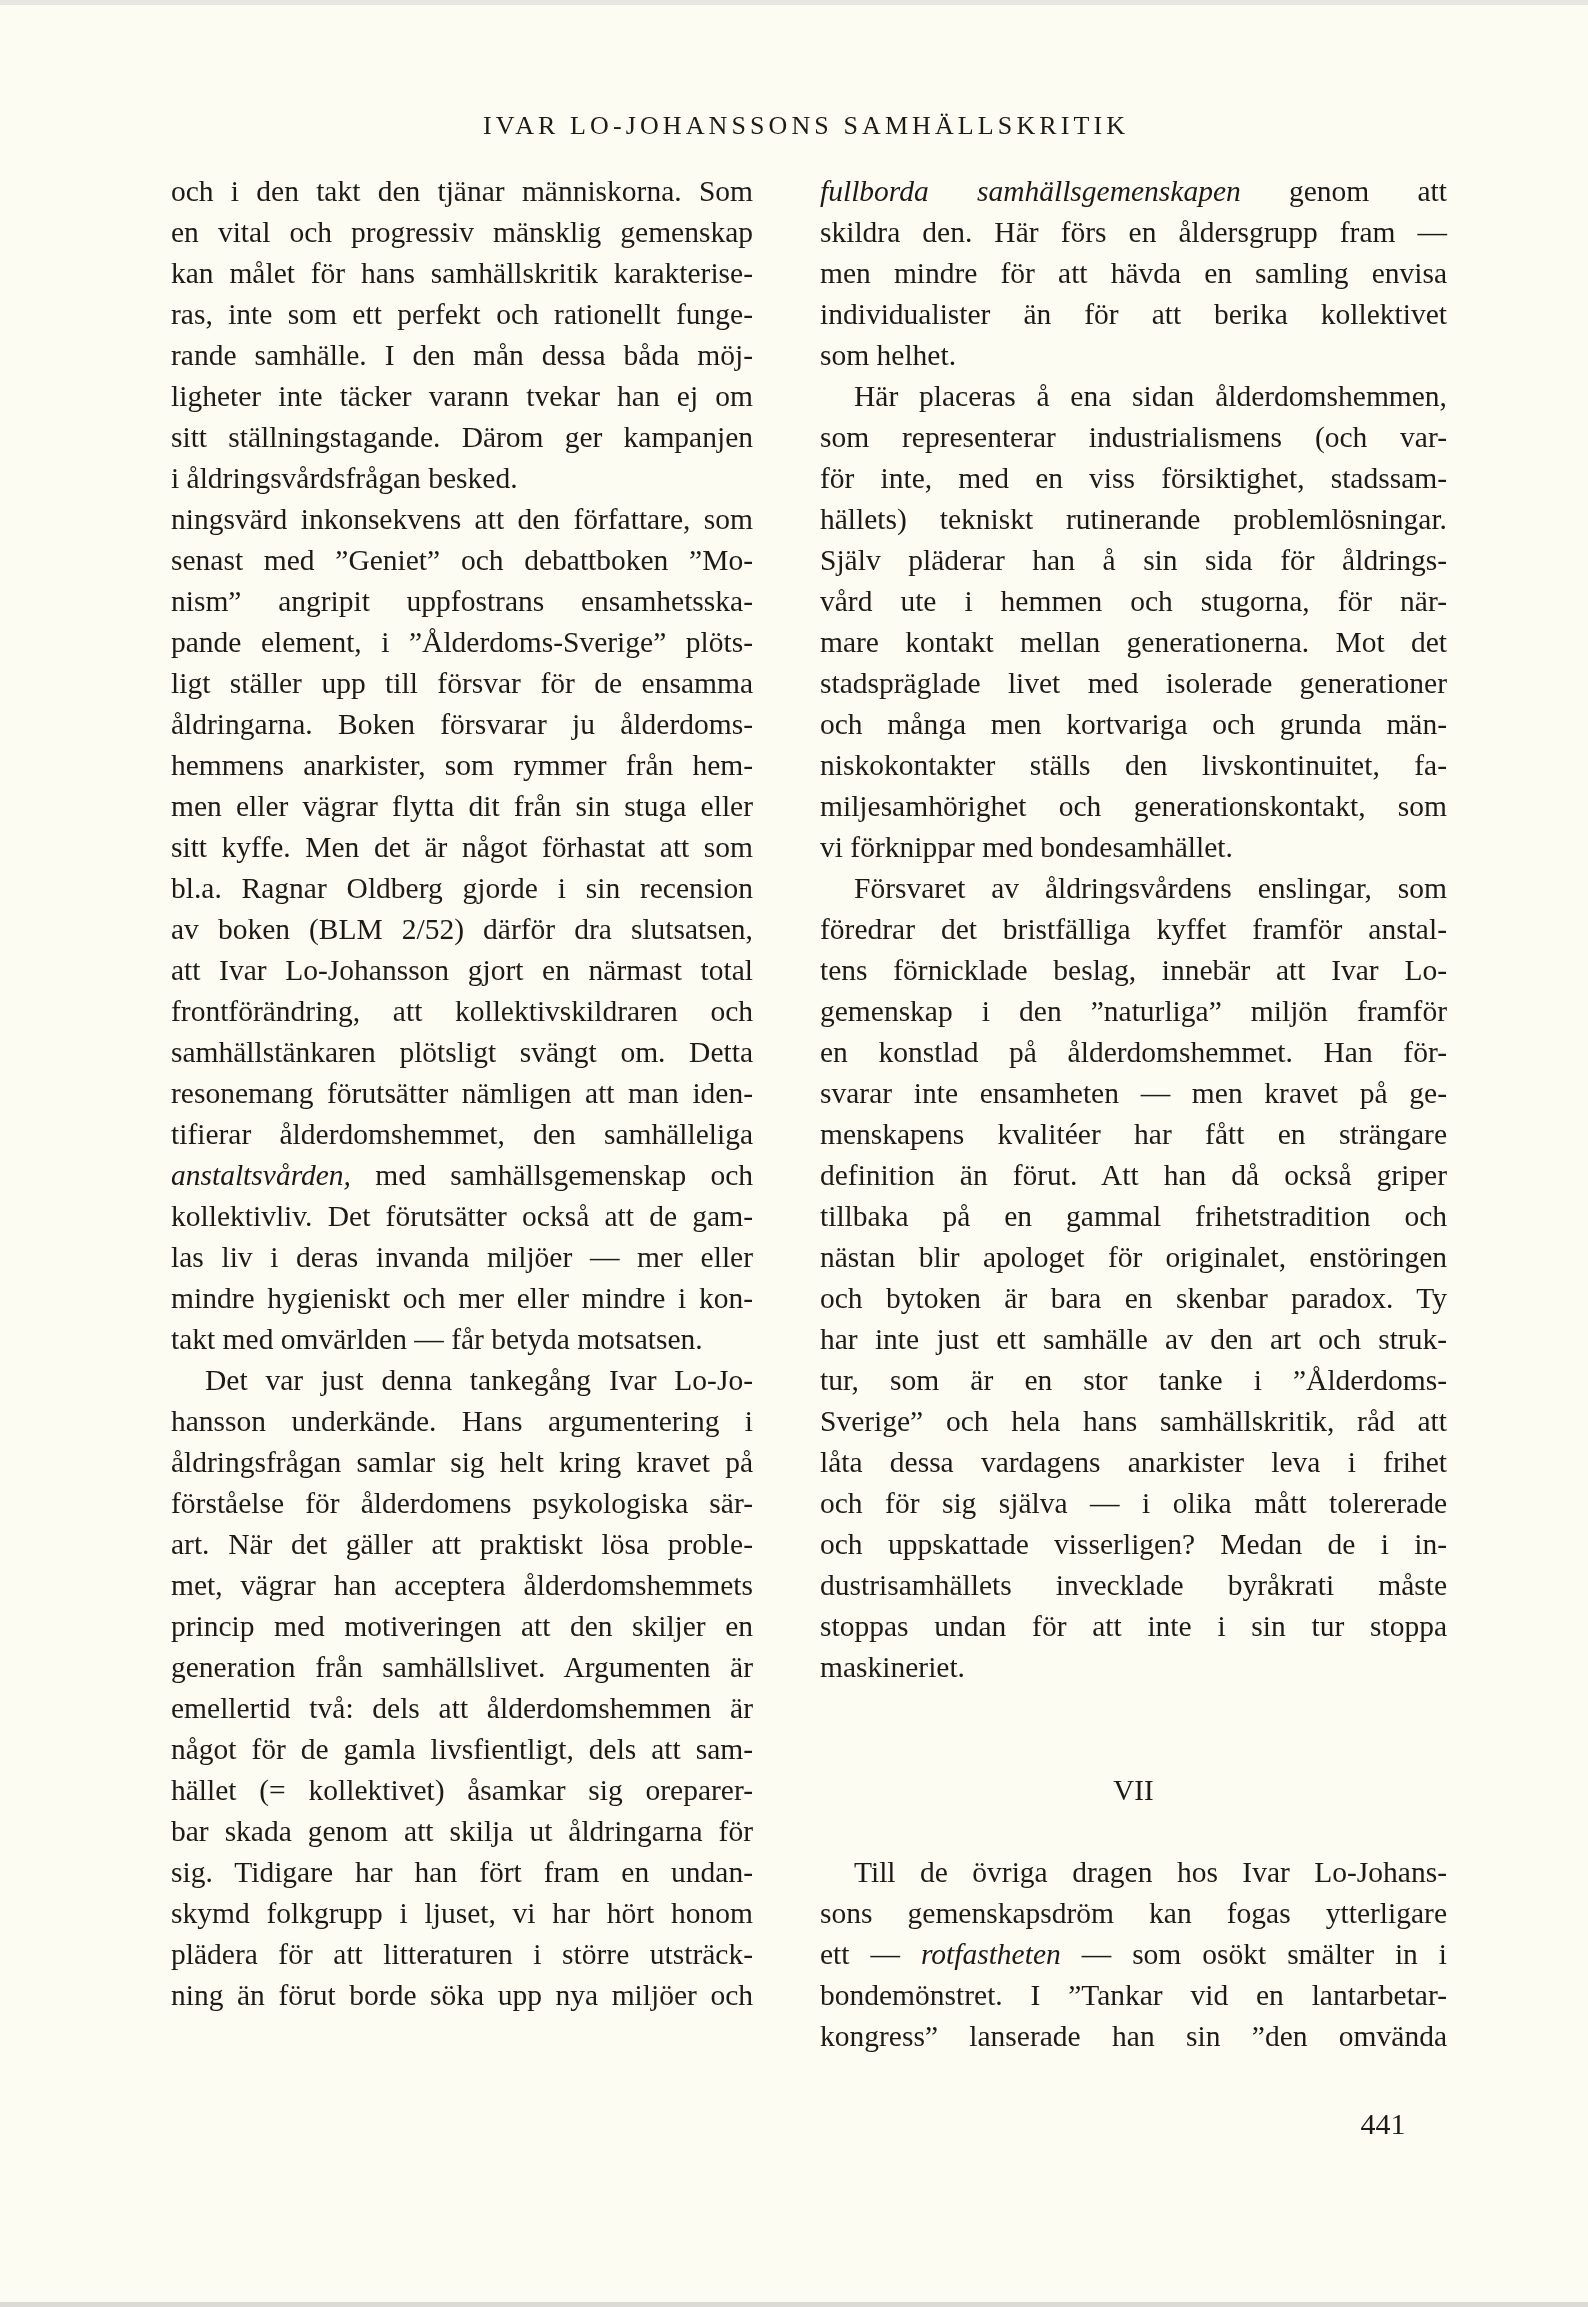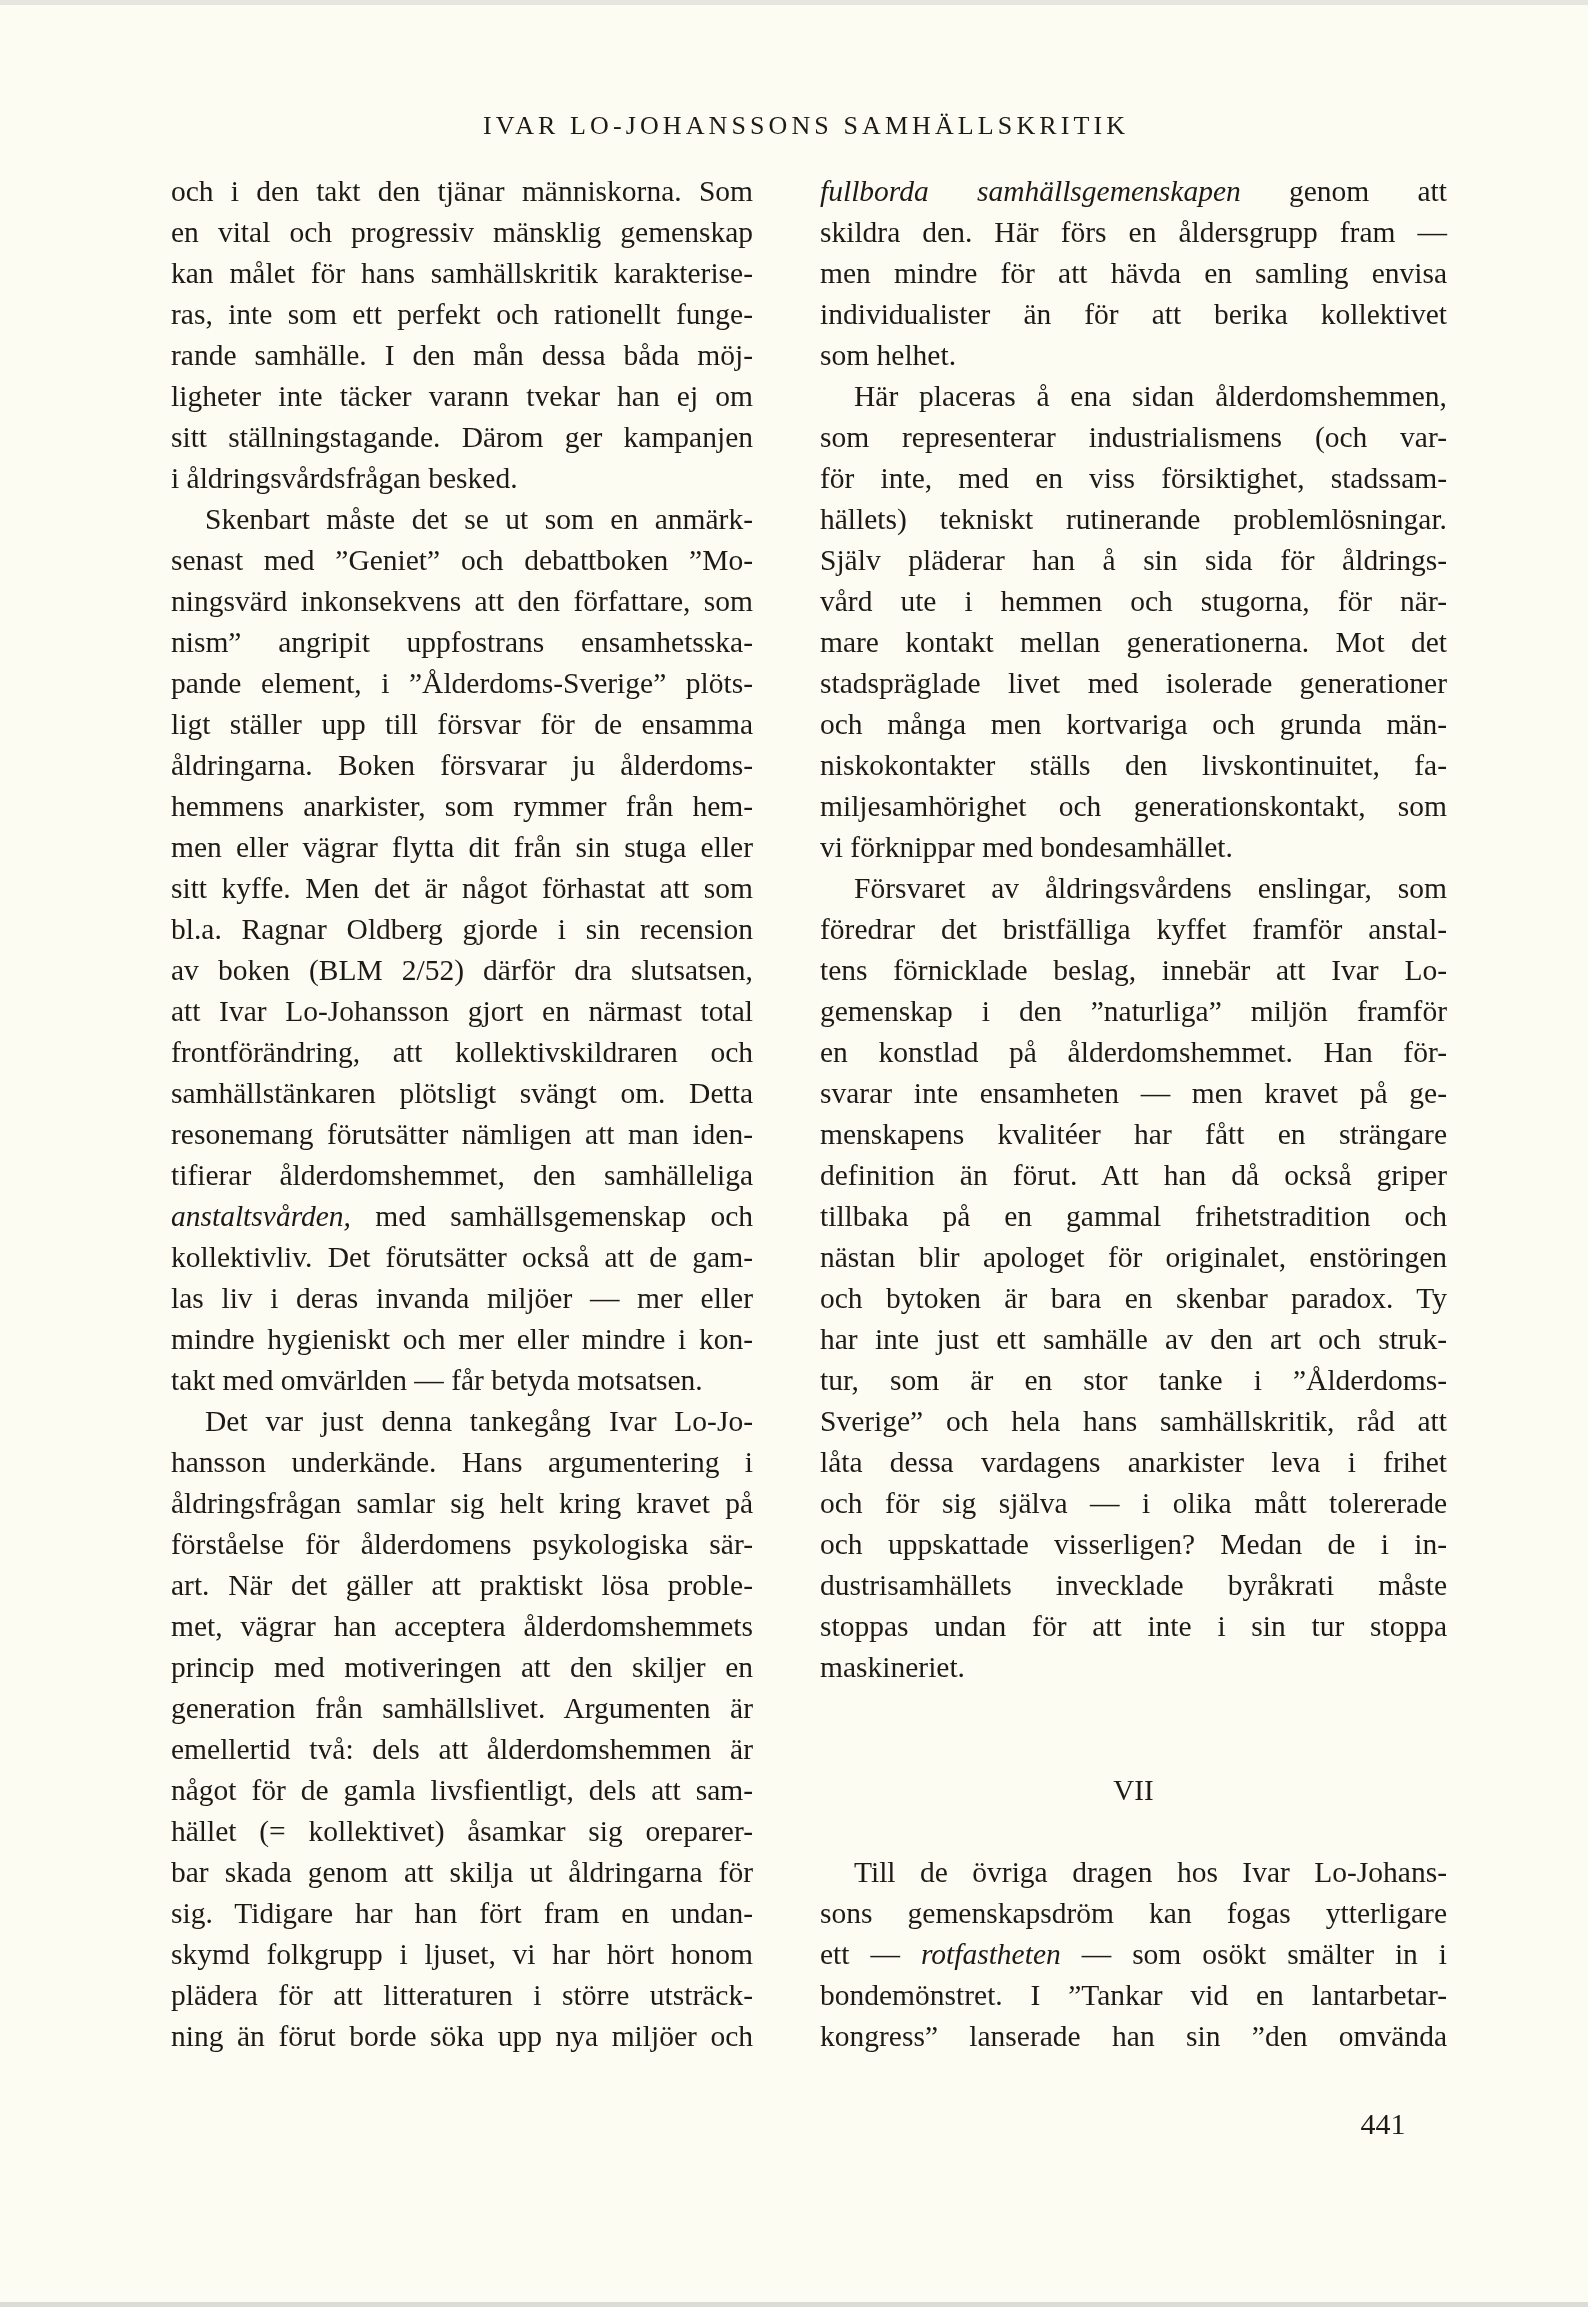--- a/index.html
+++ b/index.html
@@ -46,23 +46,22 @@
 
 <div class="col col-left" id="col-left">
     <span class="line">och i den takt den tjänar människorna. Som</span>
     <span class="line">en vital och progressiv mänsklig gemenskap</span>
     <span class="line">kan målet för hans samhällskritik karakterise-</span>
     <span class="line">ras, inte som ett perfekt och rationellt funge-</span>
     <span class="line">rande samhälle. I den mån dessa båda möj-</span>
     <span class="line">ligheter inte täcker varann tvekar han ej om</span>
     <span class="line">sitt ställningstagande. Därom ger kampanjen</span>
     <span class="line last">i åldringsvårdsfrågan besked.</span>
-    <span class="line indent">Skenbart måste det se ut som en anmärk-</span>
+    <span class="line">ningsvärd inkonsekvens att den författare, som</span>
     <span class="line">senast med ”Geniet” och debattboken ”Mo-</span>
-    <span class="line">ningsvärd inkonsekvens att den författare, som</span>
     <span class="line">nism” angripit uppfostrans ensamhetsska-</span>
     <span class="line">pande element, i ”Ålderdoms-Sverige” plöts-</span>
     <span class="line">ligt ställer upp till försvar för de ensamma</span>
     <span class="line">åldringarna. Boken försvarar ju ålderdoms-</span>
     <span class="line">hemmens anarkister, som rymmer från hem-</span>
     <span class="line">men eller vägrar flytta dit från sin stuga eller</span>
     <span class="line">sitt kyffe. Men det är något förhastat att som</span>
     <span class="line">bl.a. Ragnar Oldberg gjorde i sin recension</span>
     <span class="line">av boken (BLM 2/52) därför dra slutsatsen,</span>
     <span class="line">att Ivar Lo-Johansson gjort en närmast total</span>

